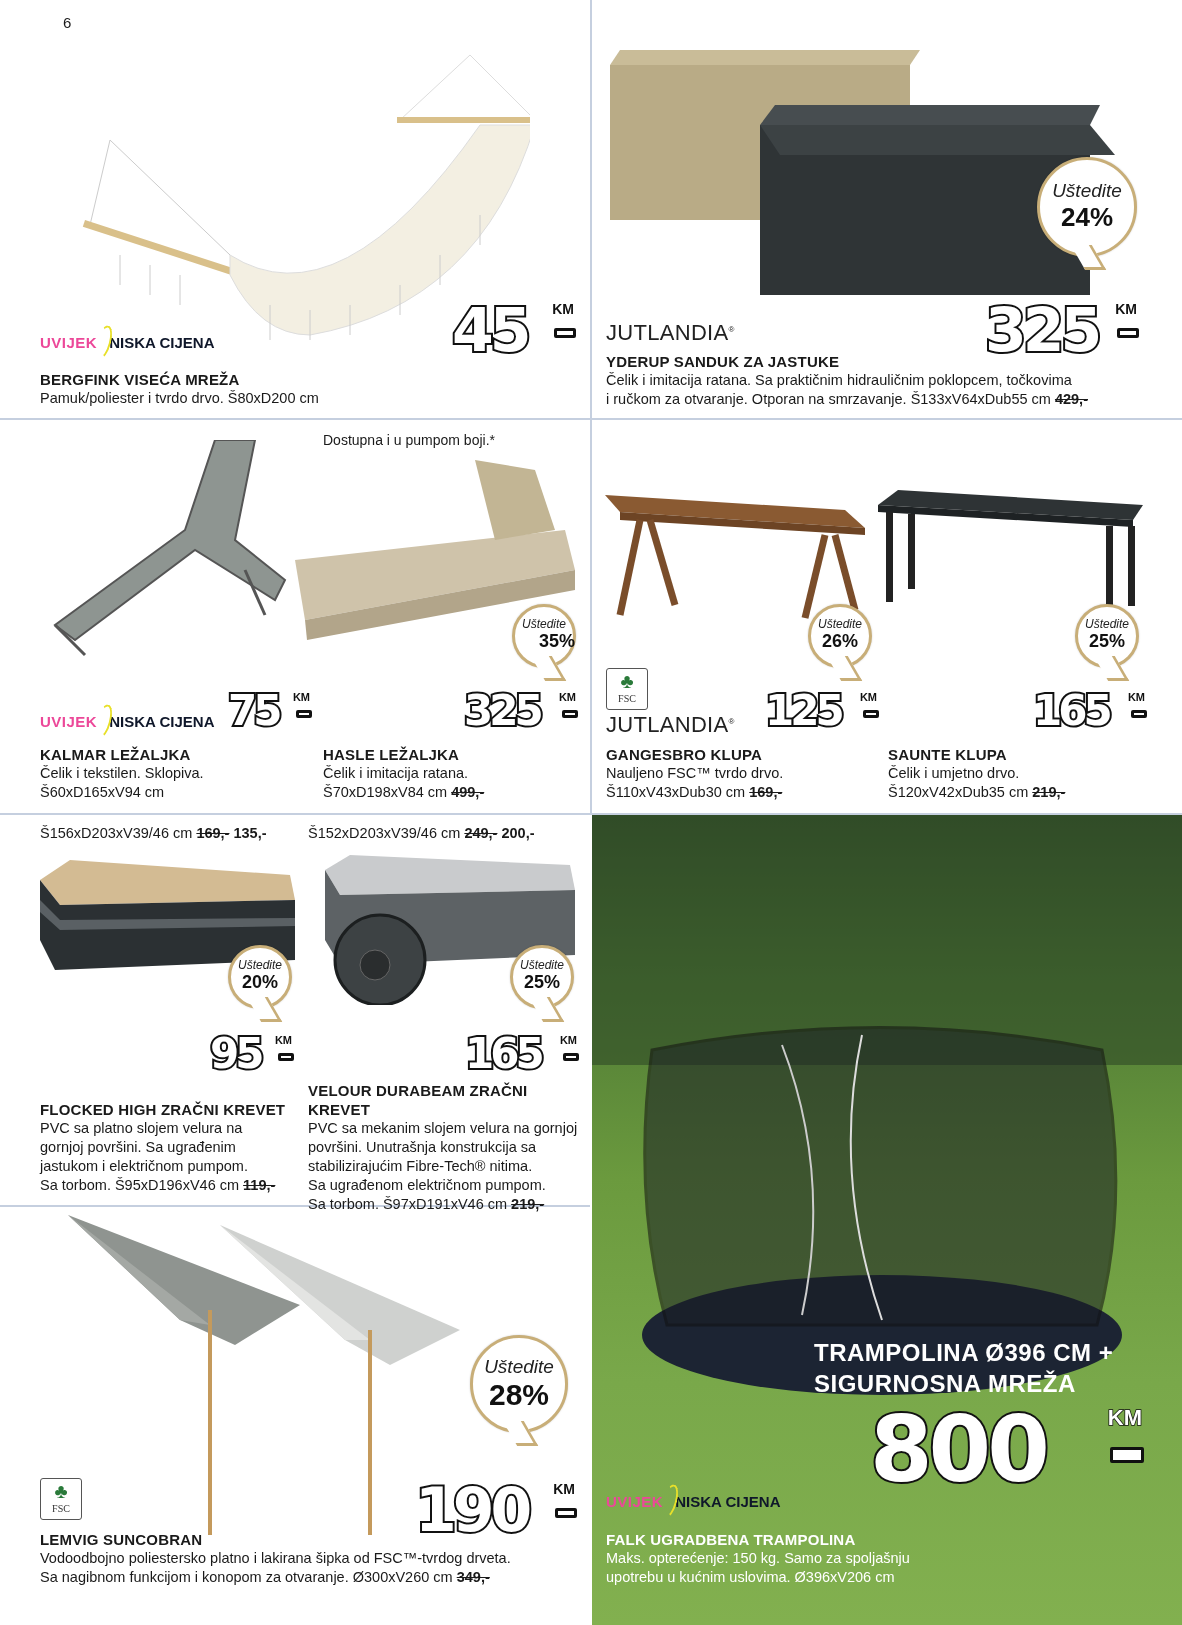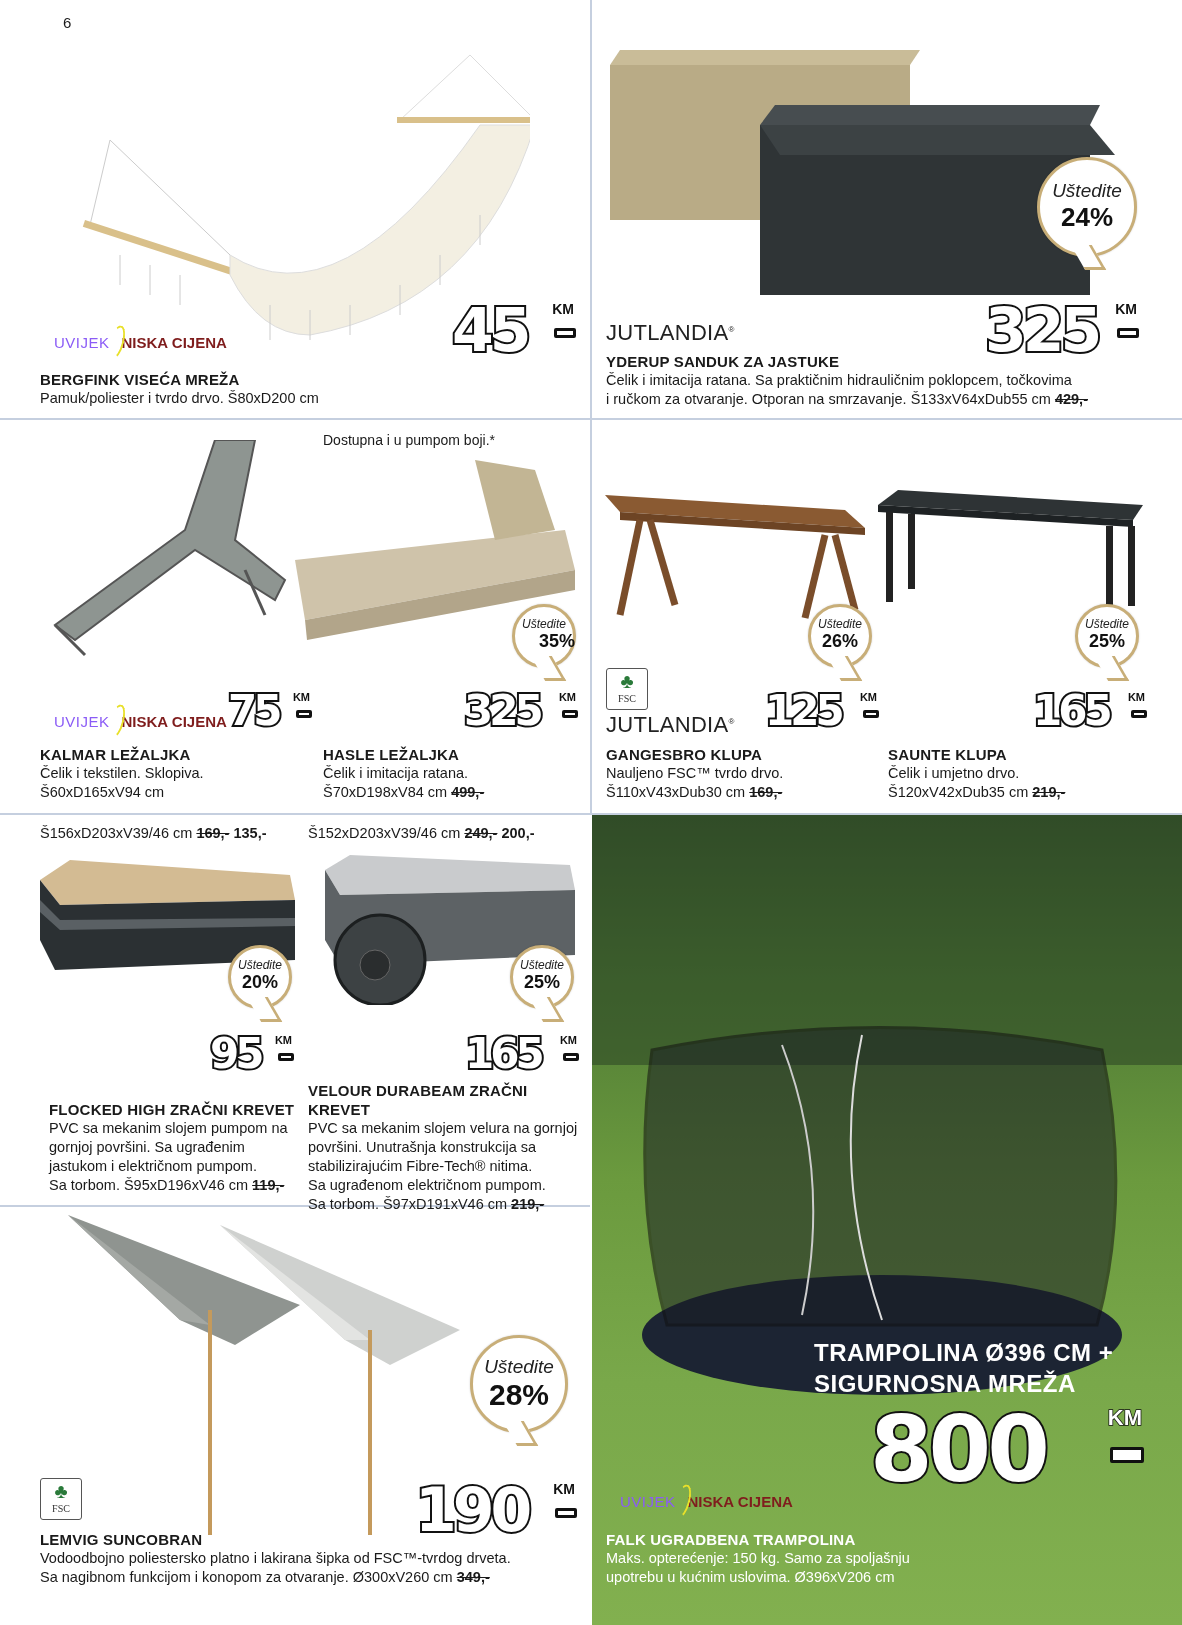--- a/index.html
+++ b/index.html
@@ -14,23 +14,23 @@
   .price { position: absolute; font-family: "DejaVu Sans", sans-serif; font-weight: bold; font-style: normal; color: #fff;
     -webkit-text-stroke: 4px #111; paint-order: stroke fill; letter-spacing: -4px; line-height: 1; }
   .price .num { display: inline-block; }
   .price .km { position: absolute; right: -2px; top: 2px; font-size: 14px; -webkit-text-stroke: 0; color: #111; letter-spacing: 0; font-family: "Liberation Sans", sans-serif; }
   .price .dash { position: absolute; right: -4px; width: 22px; height: 10px; background: #fff; border: 3px solid #111; border-radius: 2px; }
   .badge { position: absolute; border-radius: 50%; background: #fff; border: 3px solid #c8ae78; text-align: center; box-shadow: 0 0 2px rgba(0,0,0,0.2); }
   .badge::after { content: ""; position: absolute; bottom: -16px; left: 40%; width: 18px; height: 22px; background: #fff; border-right: 3px solid #c8ae78; border-bottom: 3px solid #c8ae78; transform: skewX(30deg); }
   .badge .lbl { font-style: italic; display: block; color: #222; }
   .badge .pct { font-weight: bold; display: block; color: #111; }
   .logo-uvijek { position: absolute; font-size: 15px; display: flex; align-items: center; }
-  .logo-uvijek .u { color: #8b5cf6; font-weight: normal; letter-spacing: 0.5px; margin-left: 14px; }
+  .logo-uvijek .u { color: #ec4899; font-weight: bold; letter-spacing: 0.5px; }
   .logo-uvijek .arc { width: 14px; height: 34px; border: 2px solid #e8e02a; border-radius: 50%; border-left-color: transparent; border-bottom-color: transparent; margin: 0 -2px 0 0; transform: rotate(15deg); }
-  .logo-uvijek .n { font-weight: bold; color: #7f1d1d; }
+  .logo-uvijek .n { font-weight: bold; color: #0f172a; }
   .logo-jut { position: absolute; font-size: 22px; color: #222; letter-spacing: 0.3px; }
   .logo-jut sup { font-size: 8px; }
   .fsc { position: absolute; width: 42px; height: 42px; border: 1.5px solid #555; border-radius: 3px; background: #fff; text-align: center; }
   .fsc .tree { color: #2a7a3a; font-size: 20px; line-height: 24px; display: block; }
   .fsc .t { font-family: "Liberation Serif", serif; font-size: 10px; color: #333; display: block; line-height: 12px; }
   .img { position: absolute; }
   .note { position: absolute; font-size: 14px; }
   .trampoline-bg { position: absolute; left: 592px; top: 815px; width: 590px; height: 810px;
     background: linear-gradient(180deg, #35512a 0%, #4f7a35 20%, #6b9a3e 45%, #79a84a 70%, #82b04f 100%); }
   .white { color: #fff; }
@@ -206,23 +206,23 @@
     <polygon points="0,40 20,60 255,58 255,66 20,70 0,52" fill="#5a6064"></polygon>
   </svg>
 </div>
 <div class="badge" style="left:228px;top:945px;width:64px;height:64px;">
   <span class="lbl" style="font-size:12px;margin-top:10px;">Uštedite</span>
   <span class="pct" style="font-size:18px;">20%</span>
 </div>
 <div class="price" style="left:210px;top:1033px;font-size:42px;width:80px;">
   <span class="num">95</span><span class="km" style="font-size:11px;">KM</span><span class="dash" style="top:20px;width:16px;height:8px;"></span>
 </div>
-<div class="cell" style="left:40px;top:1100px;width:260px;margin-left:9px;">
+<div class="cell" style="left:40px;top:1100px;width:260px;">
   <div class="title">FLOCKED HIGH ZRAČNI KREVET</div>
-  <div class="desc">PVC sa mekanim slojem pumpom na</div>
+  <div class="desc">PVC sa platno slojem velura na</div>
   <div class="desc">gornjoj površini. Sa ugrađenim</div>
   <div class="desc">jastukom i električnom pumpom.</div>
   <div class="desc"><span>Sa torbom. Š95xD196xV46 cm</span> <span class="strike">119,-</span></div>
 </div>
 
 <div class="desc" style="position:absolute;left:308px;top:824px;">
   <span>Š152xD203xV39/46 cm</span> <span class="strike">249,-</span> <b>200,-</b>
 </div>
 <div class="img" style="left:320px;top:855px;width:255px;height:150px;">
   <svg width="255" height="150" viewBox="0 0 255 150">

